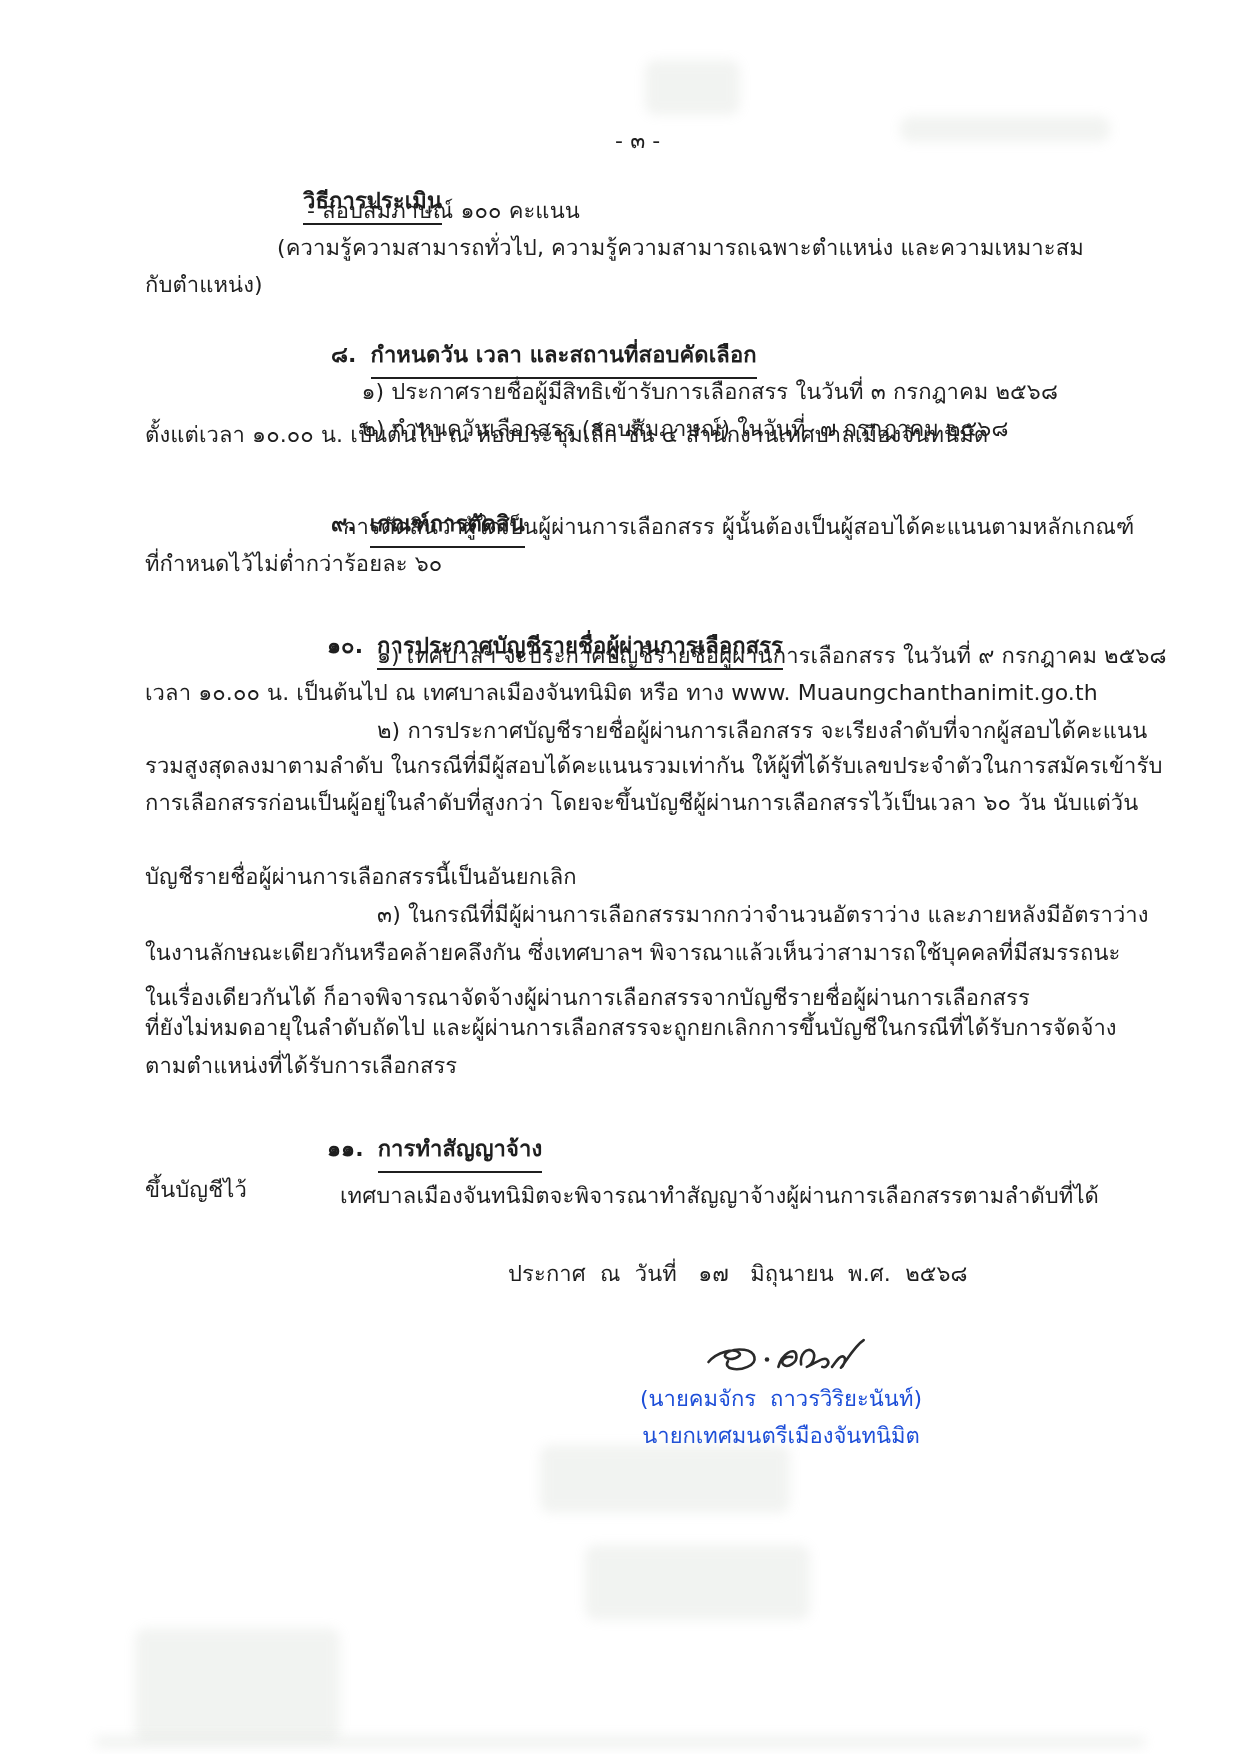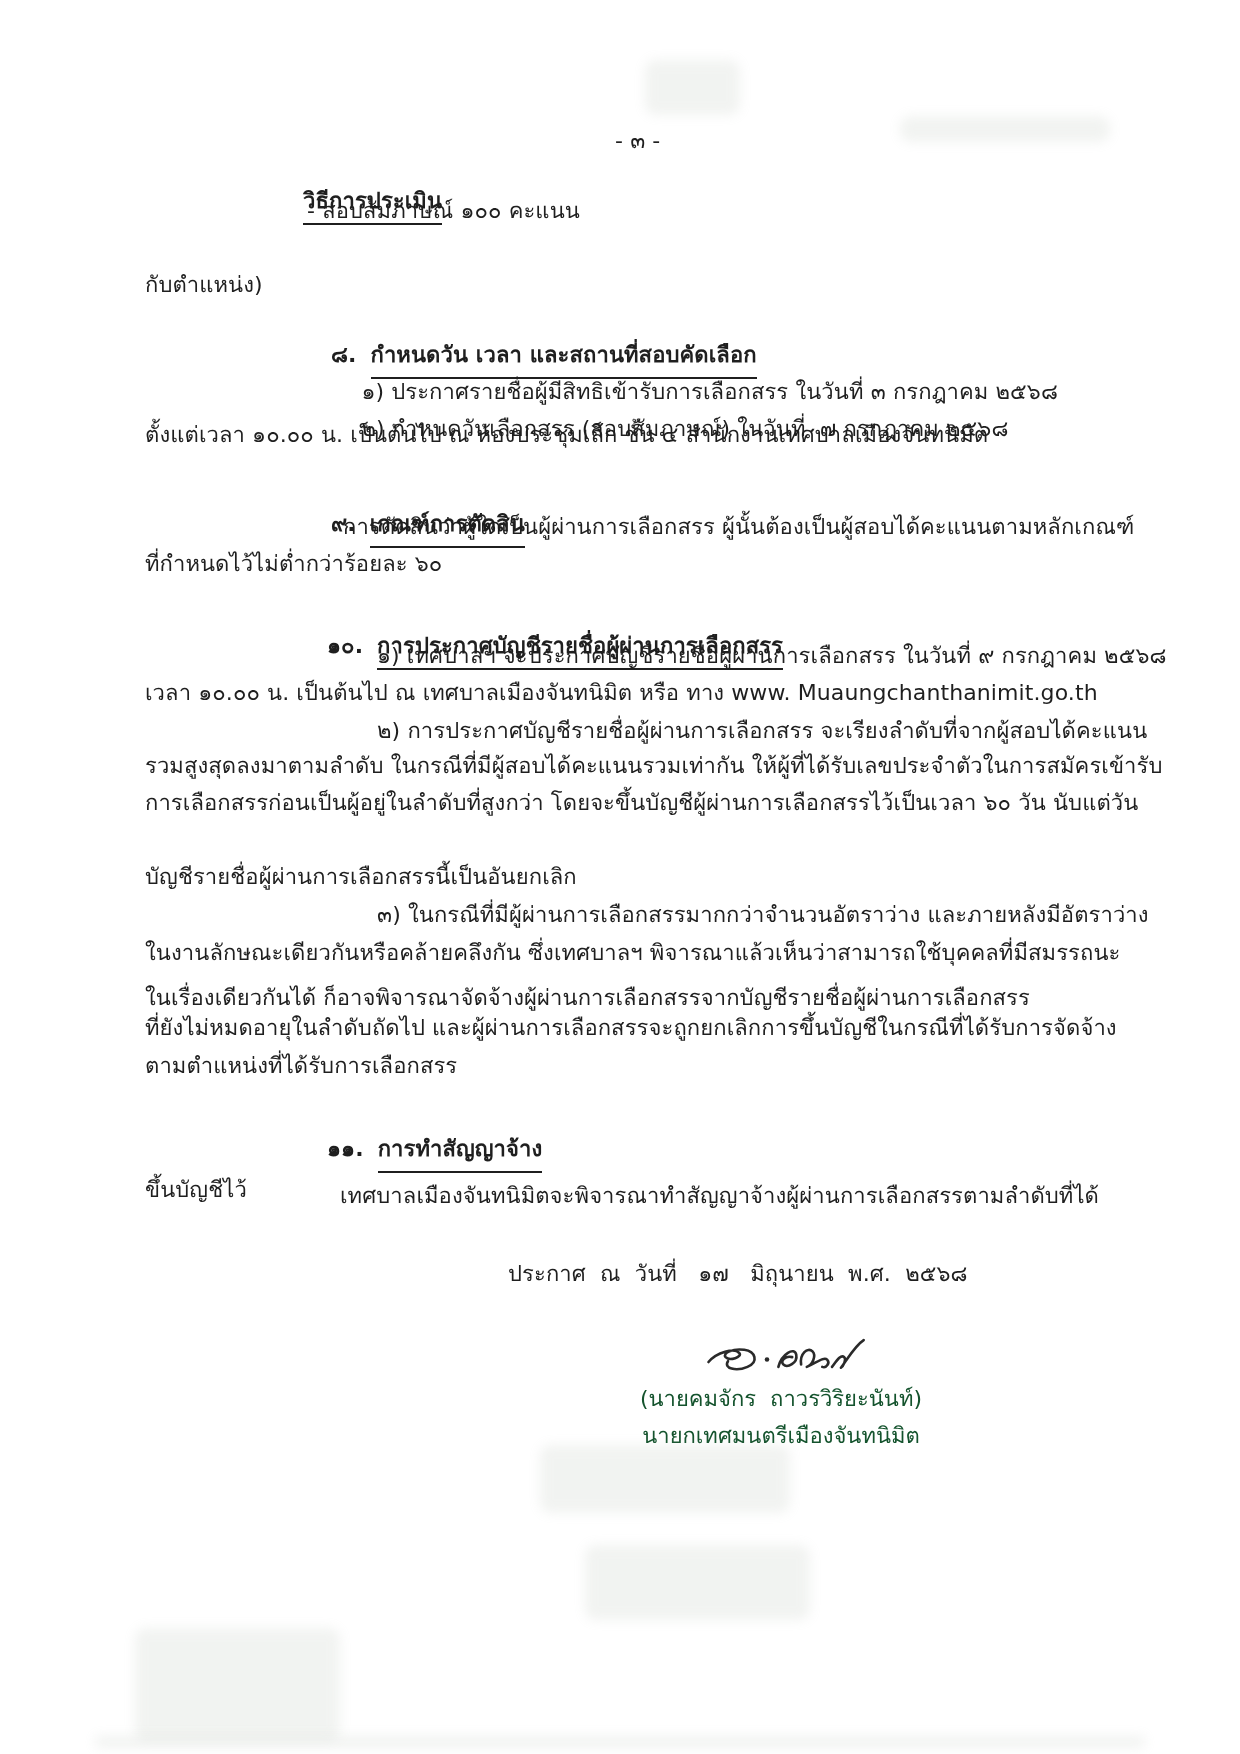--- a/index.html
+++ b/index.html
@@ -28,21 +28,21 @@
     position: absolute;
     left: 631px;
     top: 1380px;
     width: 300px;
     text-align: center;
   }
   .sig-block .ln2 {
     white-space: pre;
     font-size: 22px;
     line-height: 37px;
-    color: #14532d;
+    color: #1d4ed8;
   }
   .signature {
     position: absolute;
     left: 683px;
     top: 1336px;
     width: 220px;
     height: 52px;
   }
   .artifact {
     position: absolute;
@@ -57,20 +57,21 @@
 <body>
 
 <div class="page">
 
   <div class="ln" style="top:126px; left:615px;">- ๓ -</div>
 
   <div class="ln bold" style="top:156px; left:272px;">
     <span class="underline">วิธีการประเมิน</span>
   </div>
   <div class="ln" style="top:196px; left:307px;">- สอบสัมภาษณ์ ๑๐๐ คะแนน</div>
+  <div class="ln" style="top:233px; left:277px;">(ความรู้ความสามารถทั่วไป, ความรู้ความสามารถเฉพาะตำแหน่ง และความเหมาะสม</div>
   <div class="ln" style="top:270px; left:145px;">กับตำแหน่ง)</div>
 
   <div class="ln bold" style="top:310px; left:300px;">
     <span class="secnum">๘.</span><span class="underline">กำหนดวัน เวลา และสถานที่สอบคัดเลือก</span>
   </div>
   <div class="ln" style="top:347px; left:333px;">
     <span>๑) ประกาศรายชื่อผู้มีสิทธิเข้ารับการเลือกสรร </span><span class="b">ในวันที่ ๓ กรกฎาคม ๒๕๖๘</span>
   </div>
   <div class="ln" style="top:384px; left:333px;">
     <span>๒) กำหนดวันเลือกสรร (สอบสัมภาษณ์) </span><span class="b">ในวันที่  ๗ กรกฎาคม ๒๕๖๘</span>

